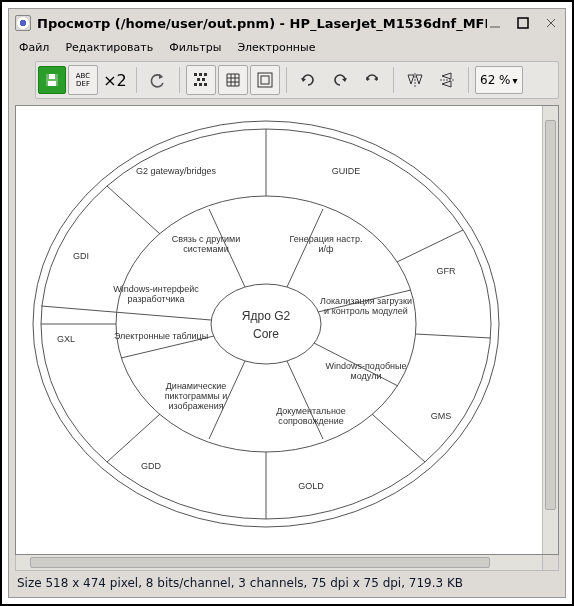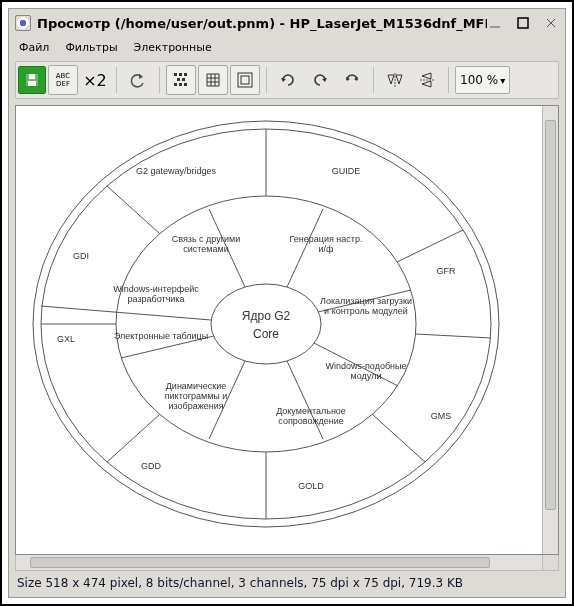--- a/index.html
+++ b/index.html
@@ -56,20 +56,21 @@
   }
   .toolbar {
     display: flex;
     align-items: center;
     gap: 2px;
     background: #e8e6e2;
     border: 1px solid #bbb;
     border-radius: 2px;
     padding: 2px;
     height: 38px;
+    margin-left: 20px;
   }
   .tb-btn {
     width: 30px; height: 30px;
     display: flex; align-items: center; justify-content: center;
     cursor: pointer;
     font-size: 14px;
   }
   .tb-btn.boxed {
     border: 1px solid #aaa;
     border-radius: 2px;
@@ -166,20 +167,21 @@
         <svg width="12" height="12">
               <line x1="2" y1="2" x2="10" y2="10" stroke="#000" stroke-width="2"></line>
               <line x1="10" y1="2" x2="2" y2="10" stroke="#000" stroke-width="2"></line>
             </svg>
       </div>
     </div>
   </div>
 
   <div class="menubar">
     <div>Файл</div>
+    <div>Редактировать</div>
     <div>Фильтры</div>
     <div>Электронные</div>
   </div>
 
   <div class="toolbar-wrap">
   <div class="toolbar">
     <div class="tb-btn tb-save">
       <svg width="16" height="16">
               <rect x="2" y="2" width="12" height="12" fill="#fff" opacity="0.3"></rect>
               <rect x="4" y="9" width="8" height="5" fill="#fff"></rect>
@@ -249,21 +251,21 @@
     </div>
     <div class="tb-btn">
       <svg width="18" height="18">
               <path d="M4 5 L13 2 L13 8 Z" fill="none" stroke="#333"></path>
               <path d="M4 13 L13 10 L13 16 Z" fill="none" stroke="#333"></path>
               <line x1="2" y1="9" x2="16" y2="9" stroke="#333" stroke-dasharray="2 1"></line>
             </svg>
     </div>
     <div class="tb-sep"></div>
     <div class="tb-zoom">
-      <span>100 %</span>
+      <span>62 %</span>
       <span class="chev">▾</span>
     </div>
   </div>
   </div>
 
   <div class="content-area">
     <div class="canvas">
       <svg width="520" height="448" viewBox="0 0 520 448">
         <g transform="translate(250,218)">
 

